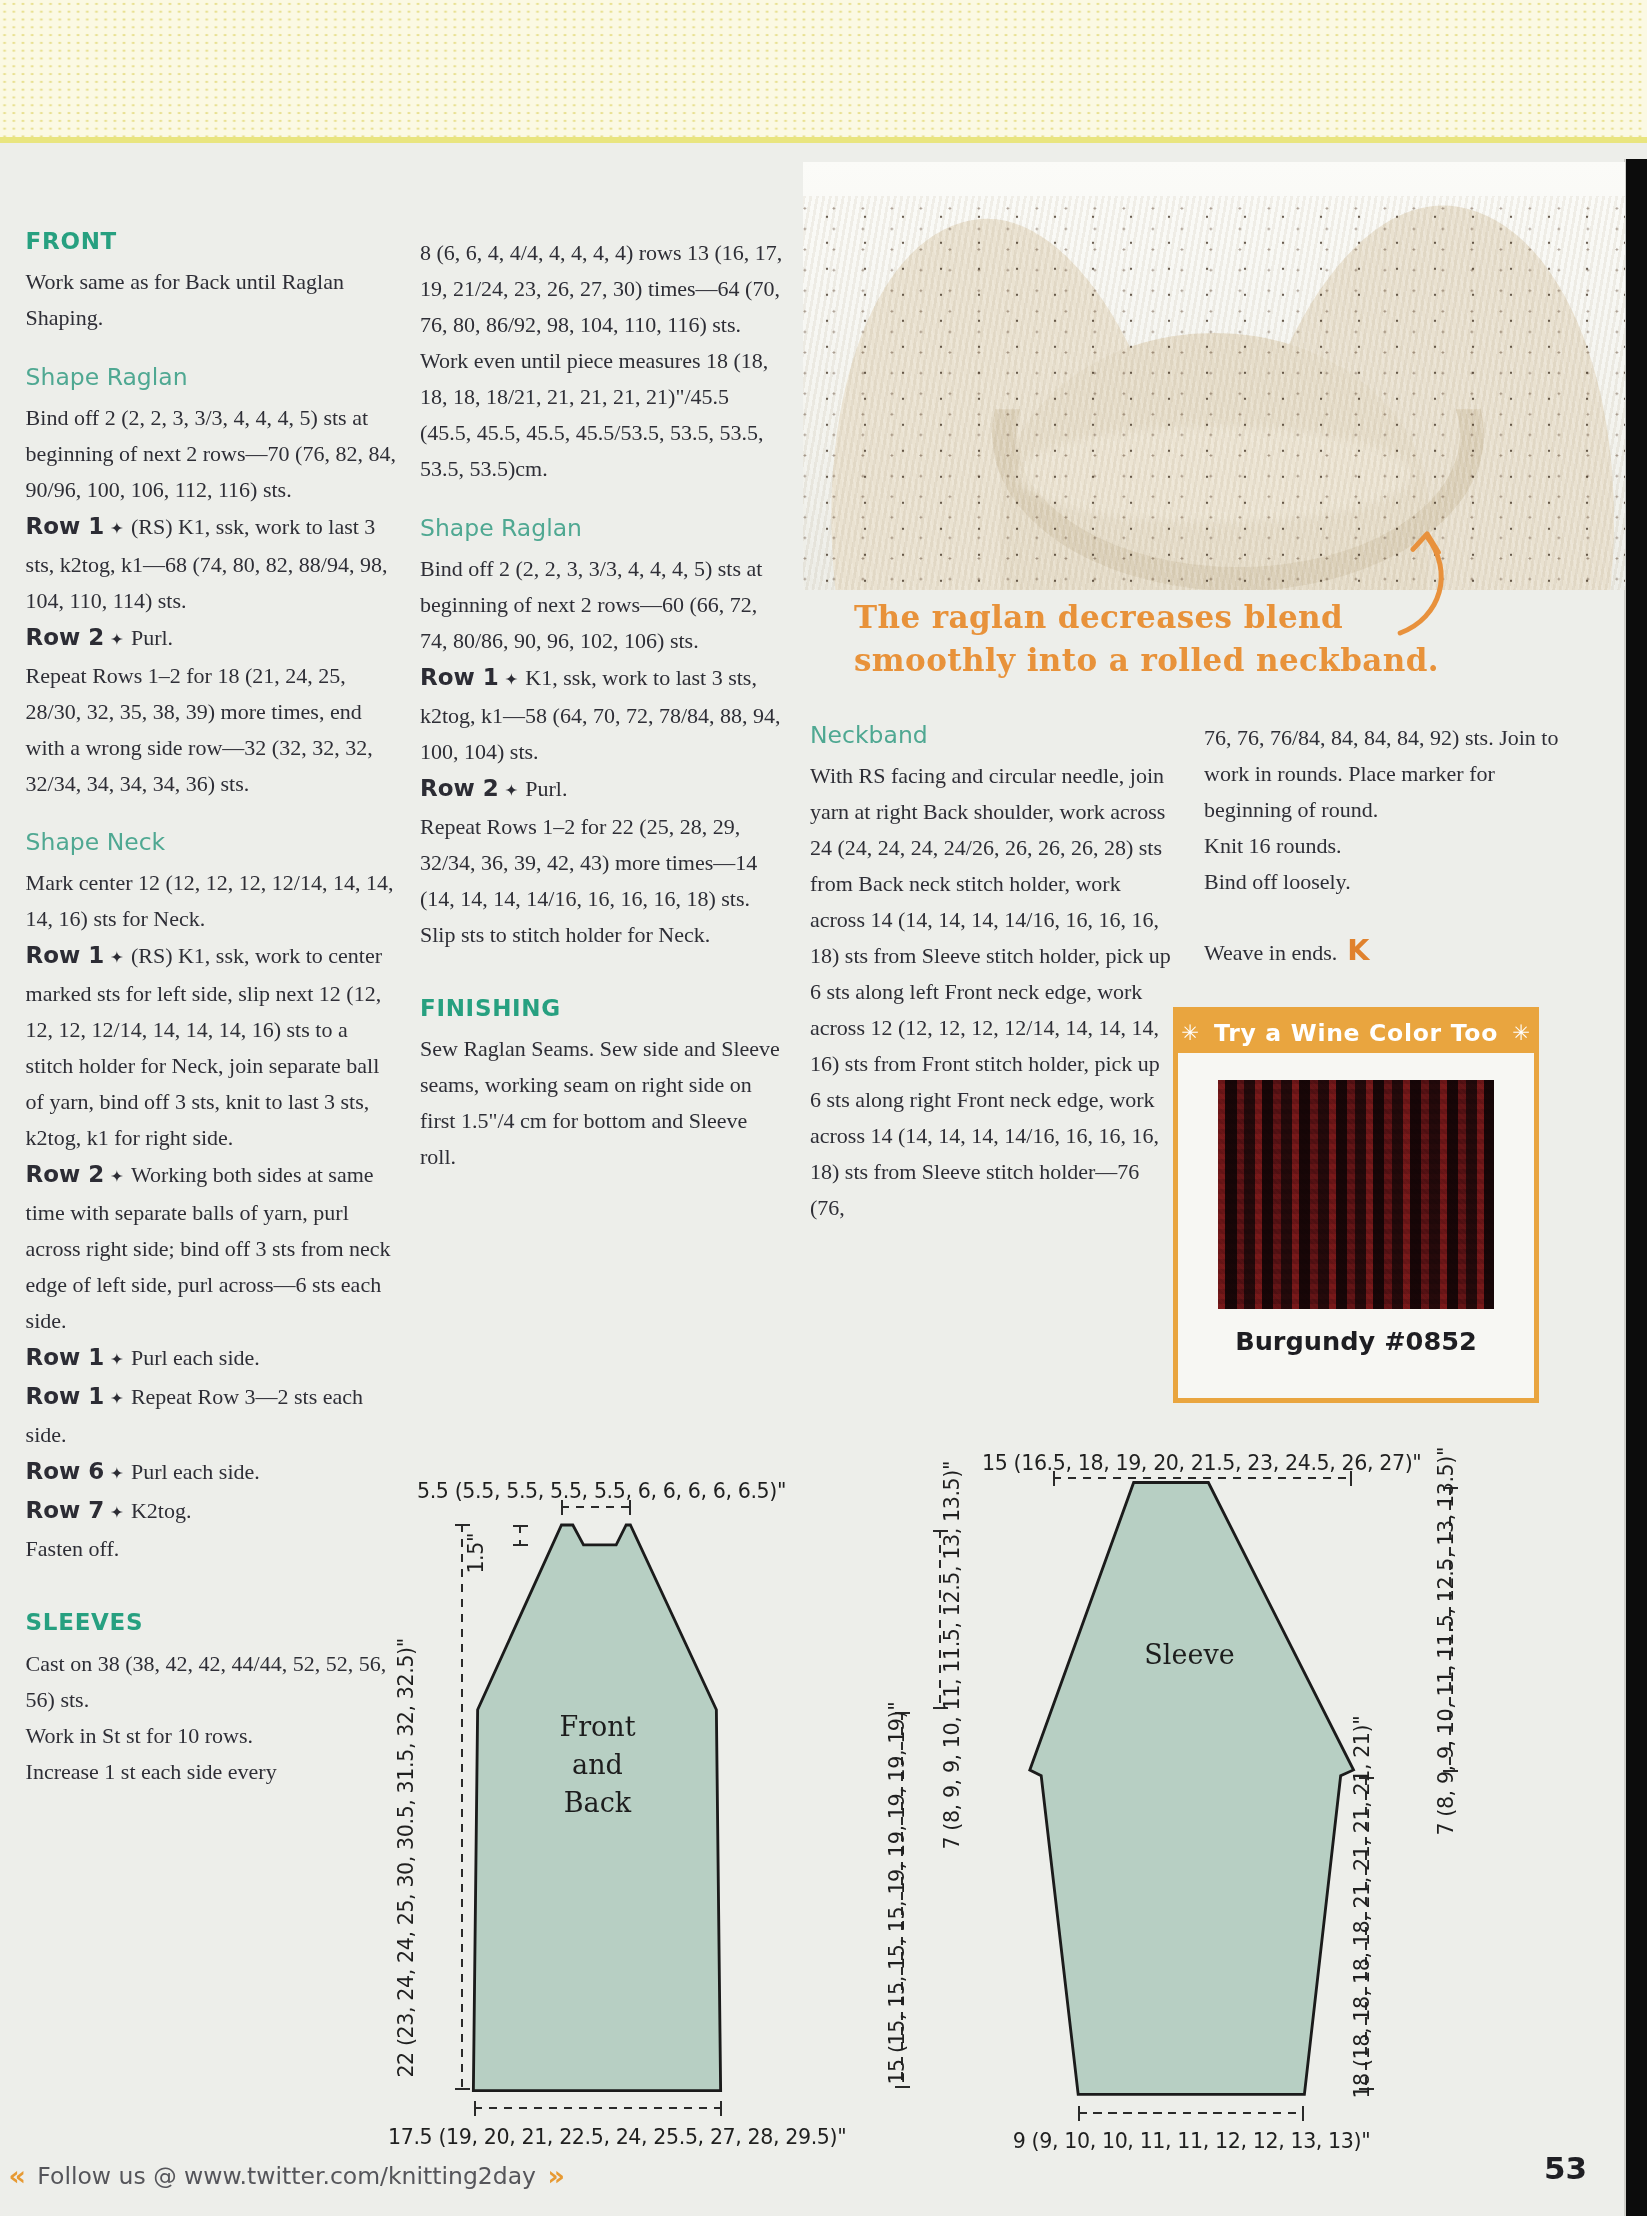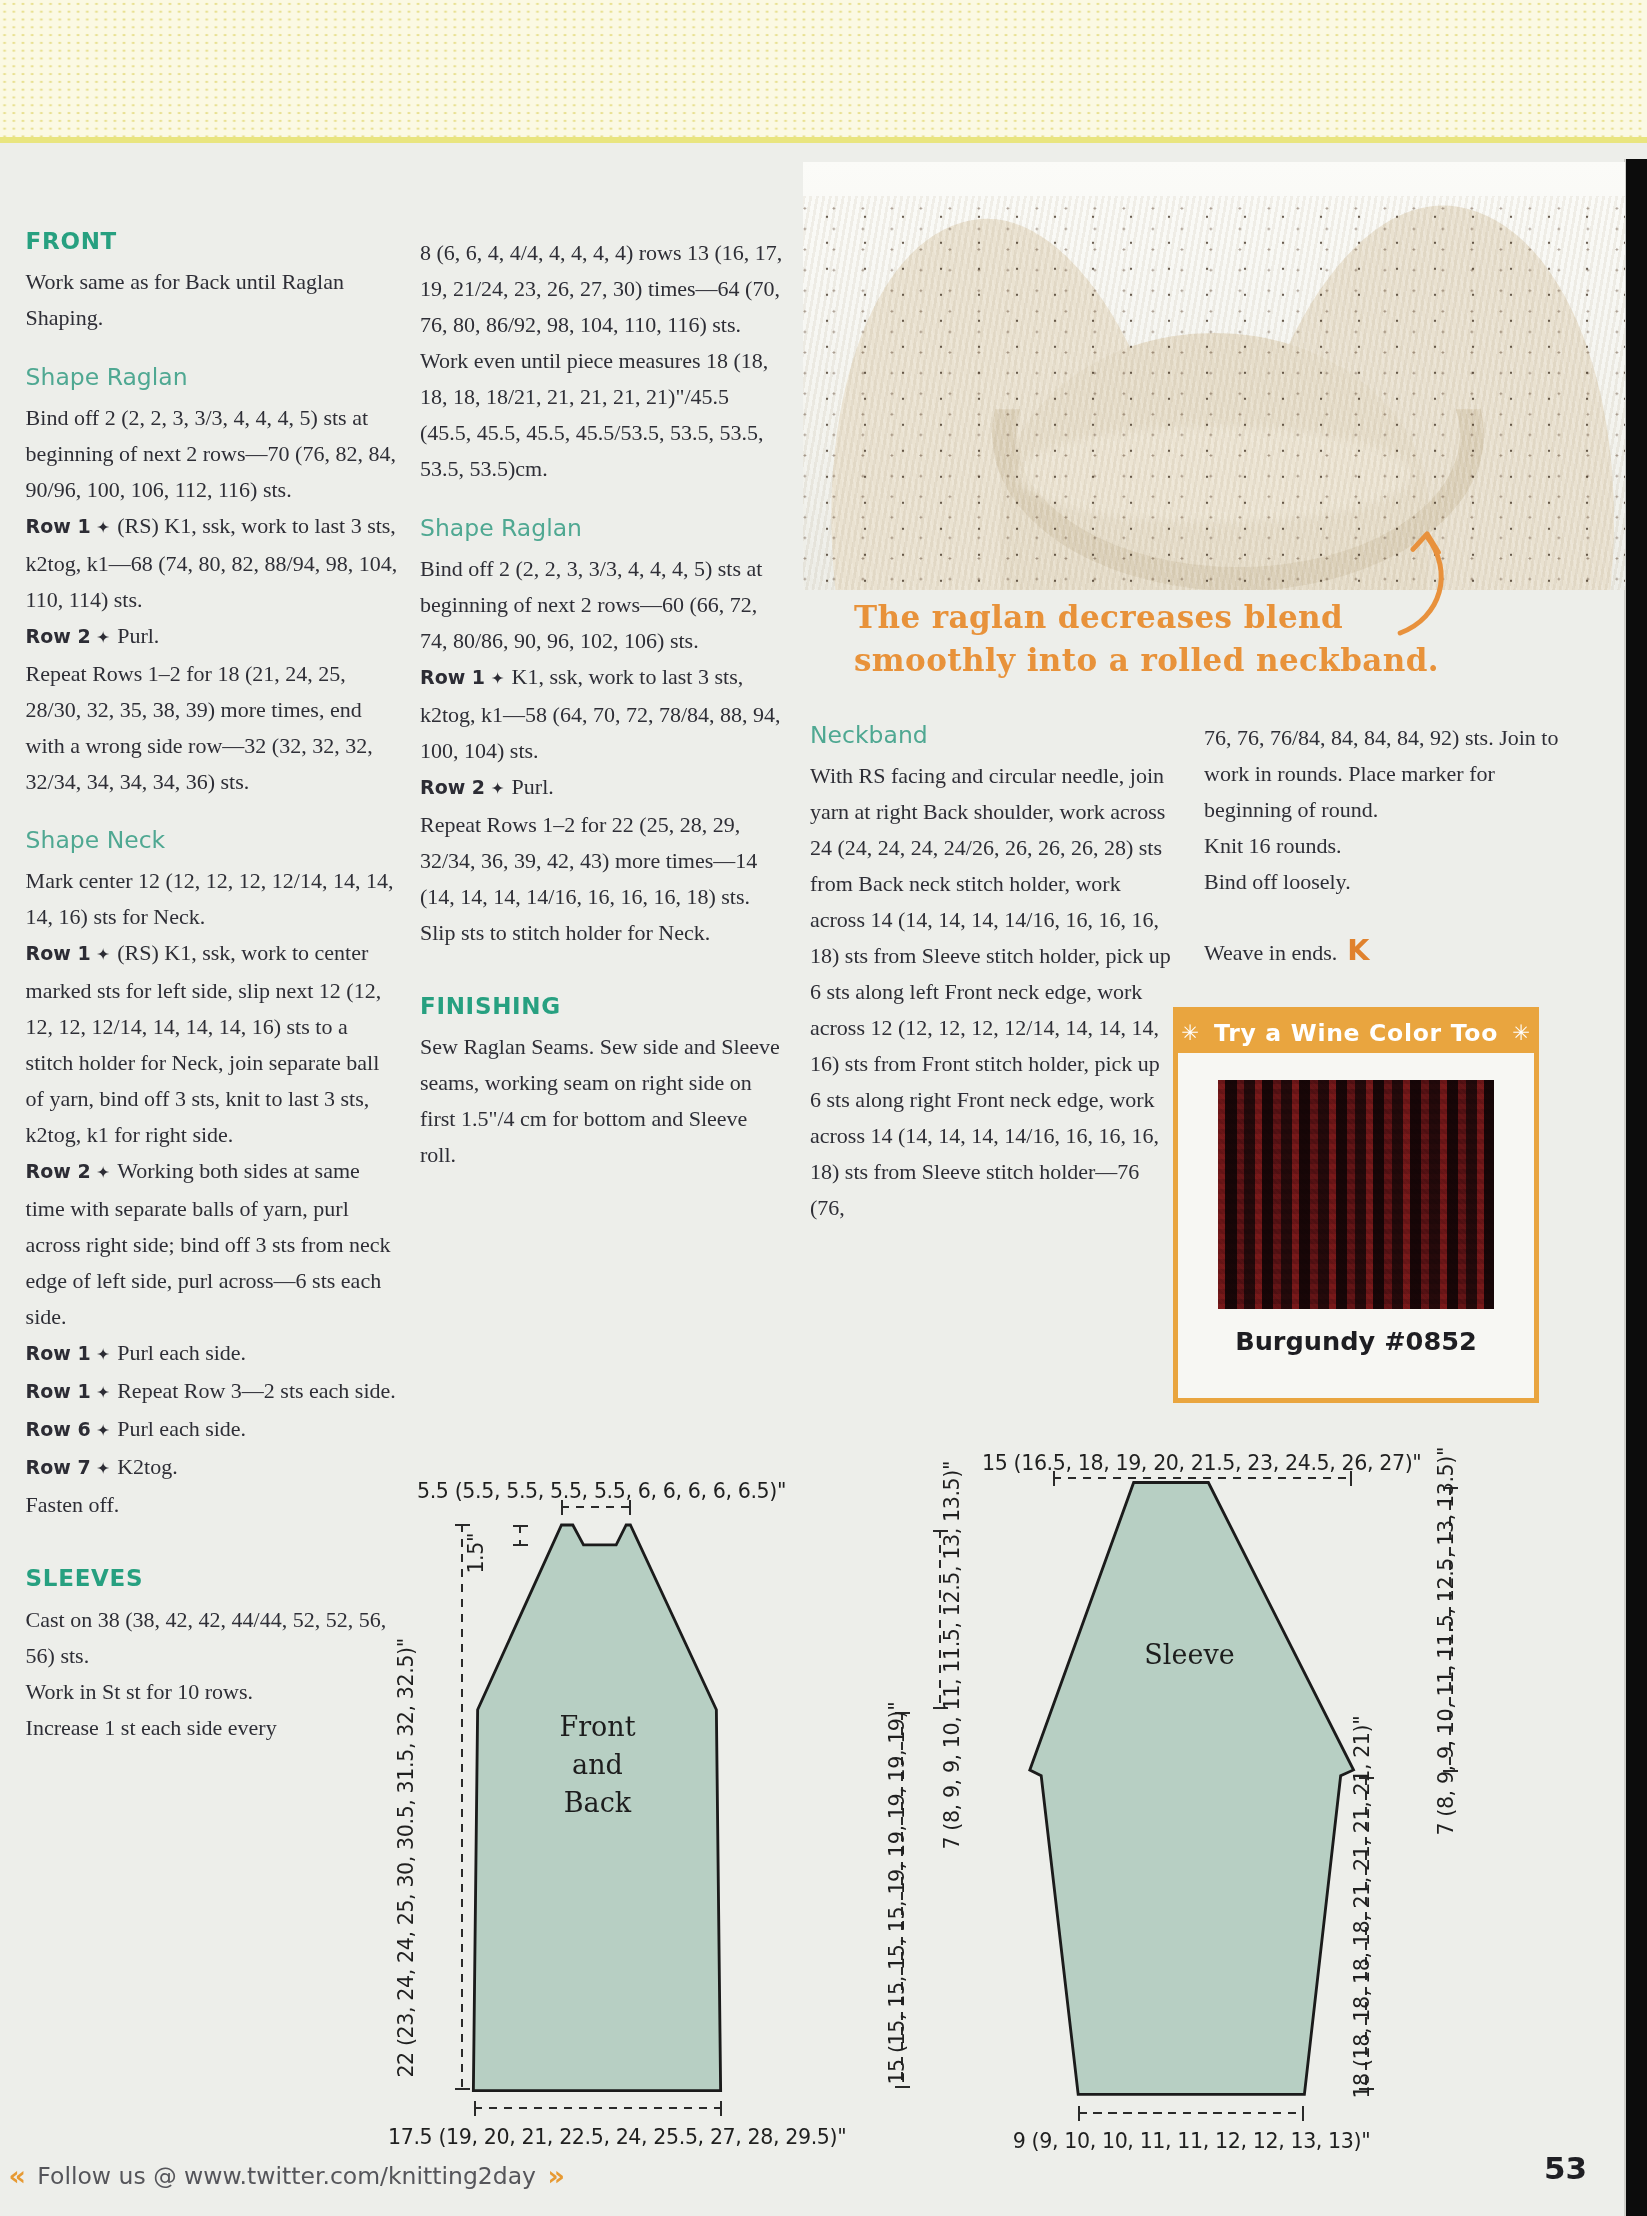--- a/index.html
+++ b/index.html
@@ -34,21 +34,21 @@
     font-family:"DejaVu Serif",serif;font-weight:700;font-size:31px;line-height:43px;
     color:#e8923a;letter-spacing:0.4px;}
   .arrow-svg{position:absolute;left:1386px;top:525px;}
   
   .col{position:absolute;font-size:22px;line-height:36px;}
   .col p{margin:0;}
   .h{font-family:"DejaVu Sans",sans-serif;font-weight:bold;font-size:23px;color:#27a080;
      letter-spacing:0.7px;margin:40px 0 7.1px 0;line-height:31px;}
   .sub{font-family:"DejaVu Sans",sans-serif;font-size:23.5px;color:#4fa892;margin:25.6px 0 7.1px 0;line-height:31px;font-weight:normal;}
   .col > :first-child{margin-top:0;}
-  .rl{font-family:"DejaVu Sans",sans-serif;font-weight:bold;font-size:19px;color:#2c2c34;}
+  .rl{font-family:"DejaVu Sans",sans-serif;font-weight:bold;font-size:23px;color:#2c2c34;}
   .dia{font-family:"DejaVu Sans",sans-serif;font-size:16.4px;color:#2c2c34;margin:0 7.1px 0 5.7px;}
   .mt46{margin-top:33px !important;}
   .klogo{font-family:"DejaVu Sans",sans-serif;font-weight:bold;font-size:28.5px;color:#e0822e;margin-left:10px;}
   
   .winebox{position:absolute;left:1173px;top:1007px;width:366px;height:396px;border:5px solid #e9a53f;
     background:#f7f7f3;box-sizing:border-box;}
   .wb-head{height:41px;background:#e9a53f;color:#ffffff;display:flex;align-items:center;justify-content:center;
     font-family:"DejaVu Sans",sans-serif;font-weight:bold;font-size:23.5px;letter-spacing:0.7px;gap:14.2px;}
   .wb-ico{font-size:21.3px;font-weight:normal;}
   .swatch{width:276px;height:229px;margin:27px auto 0 auto;background-color:#2b0d10;

